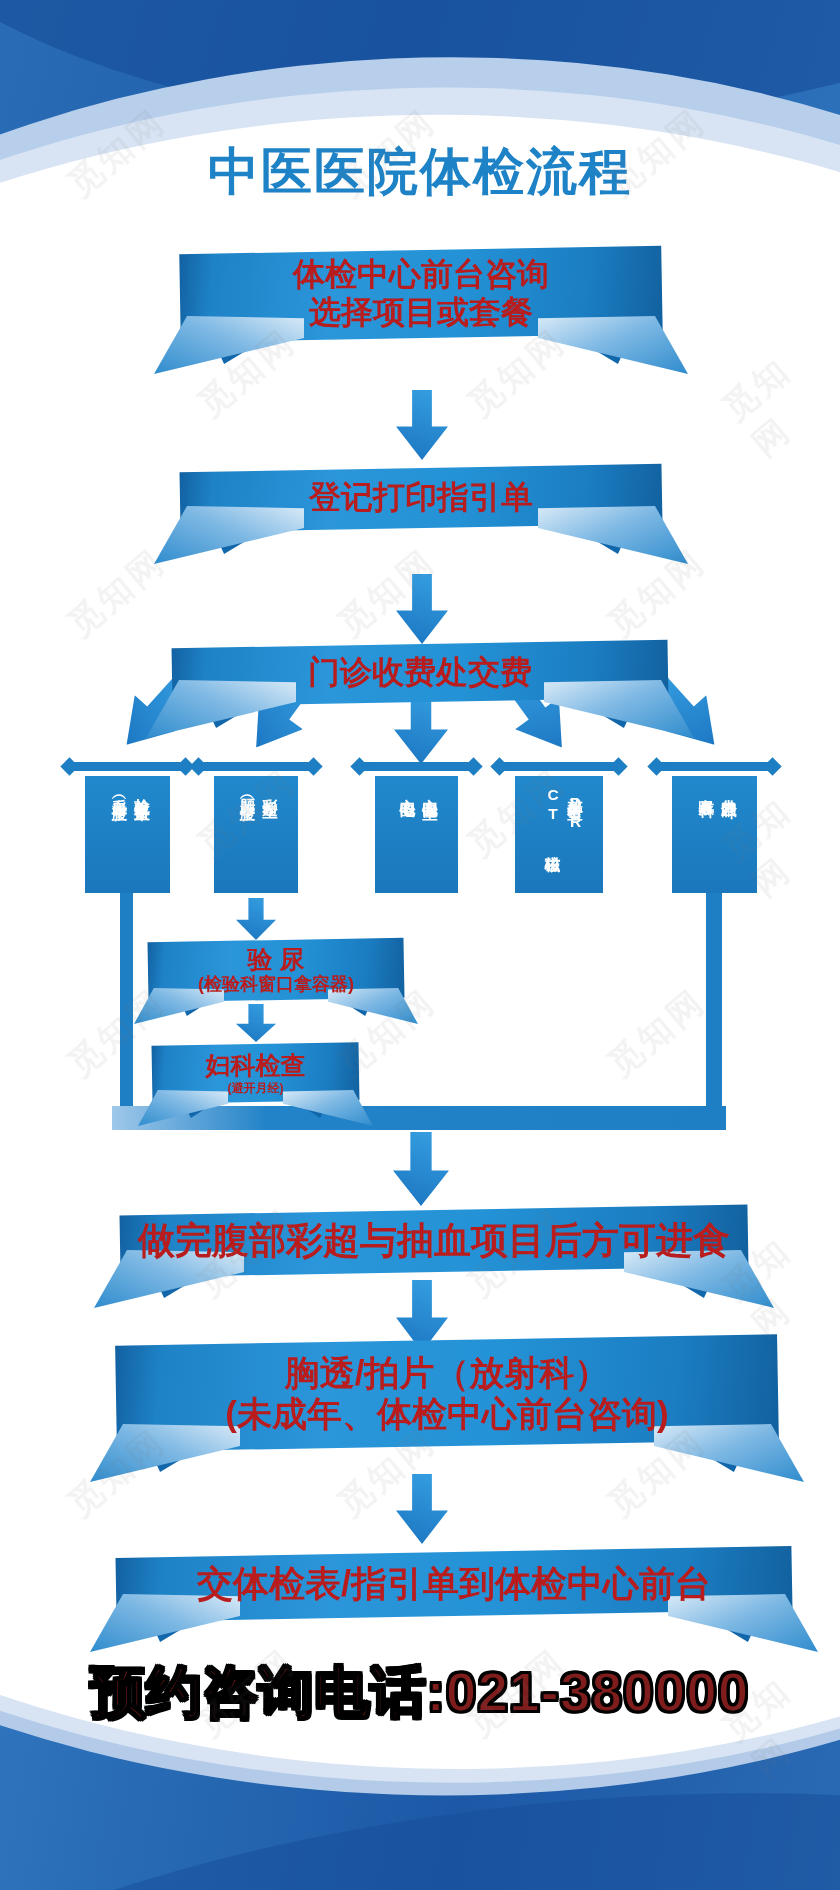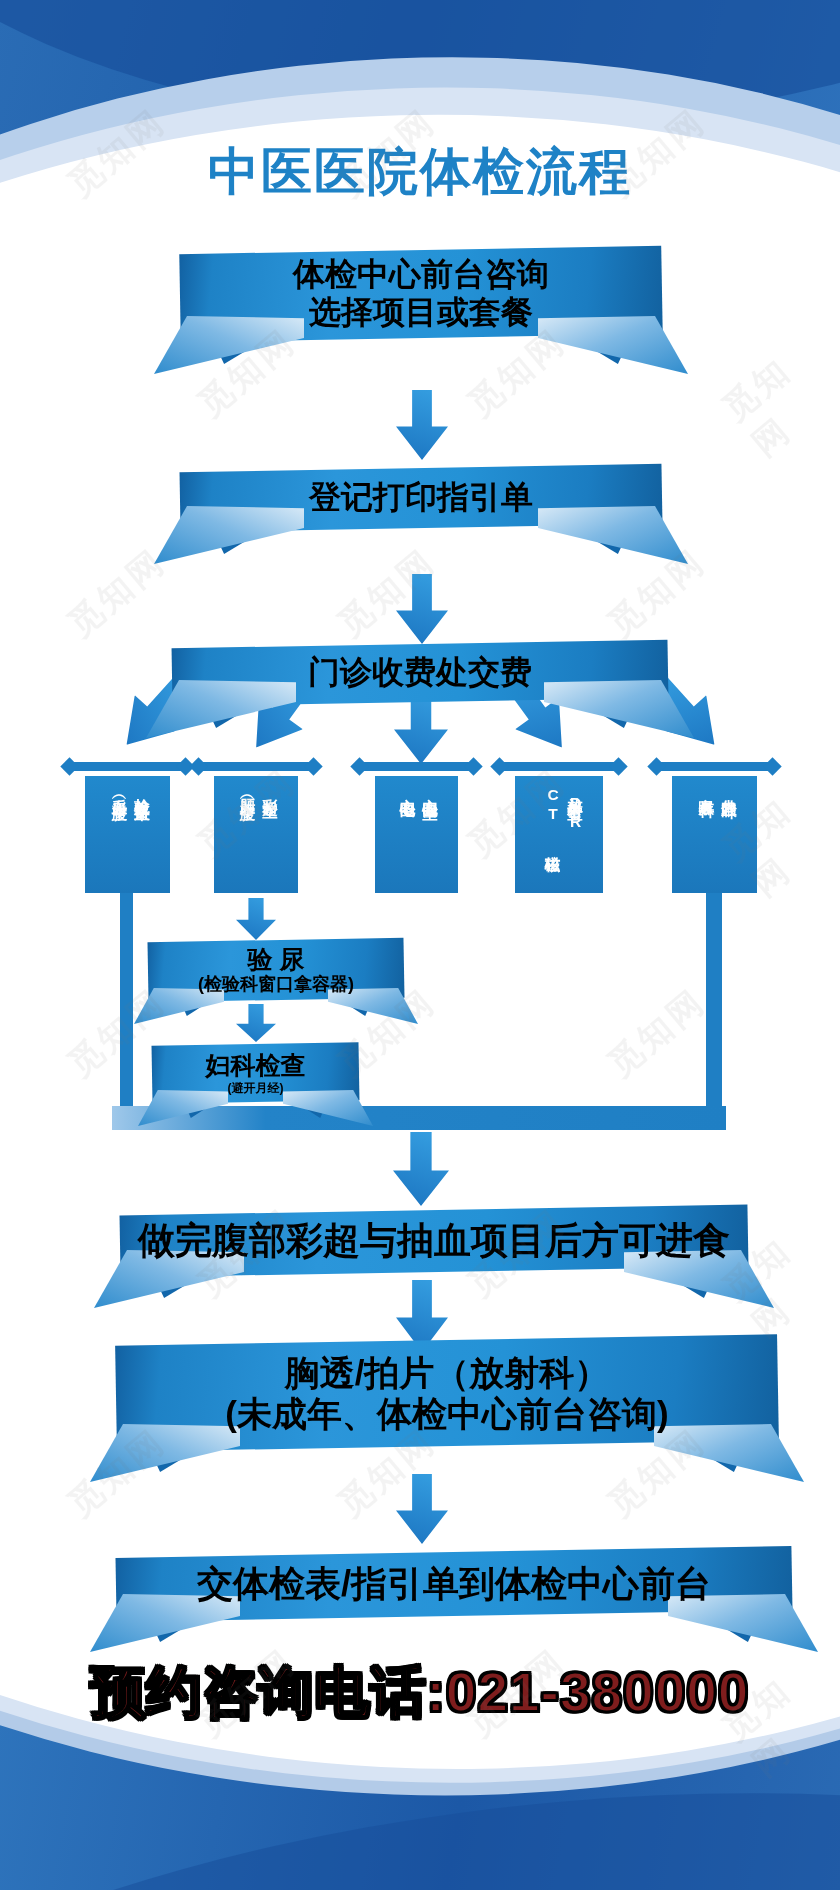--- a/index.html
+++ b/index.html
@@ -23,21 +23,21 @@
   .db-white{position:absolute;width:2100px;height:1500px;border-radius:50%;left:calc(50% - 1050px);top:-1412px;background:#ffffff;transform:rotate(3deg);}
   
   .wm{position:absolute;font-size:34px;font-weight:bold;color:#777;opacity:.08;transform:rotate(-40deg);pointer-events:none;z-index:40;letter-spacing:4px;}
   
   .title{position:absolute;left:0;right:0;top:138px;text-align:center;font-size:51px;font-weight:bold;color:#1e82c6;letter-spacing:2px;z-index:5;}
   
   .ribbon{position:absolute;z-index:4;}
   .ribbon .face{position:absolute;inset:0;transform:rotate(-1deg);
     background:linear-gradient(96deg,#1261a2 0%,#1e82c6 7%,#2b96da 32%,#2492d6 58%,#1b7dc2 84%,#12619f 100%);}
   .ribbon .txt{position:absolute;inset:0;display:flex;flex-direction:column;align-items:center;justify-content:center;
-    color:#000000;font-weight:bold;text-align:center;z-index:2;line-height:1.18;}
+    color:#b91c1c;font-weight:bold;text-align:center;z-index:2;line-height:1.18;}
   .wing{position:absolute;bottom:-36px;width:150px;height:58px;z-index:1;}
   .wing.l{left:-26px;background:linear-gradient(205deg,#d9eaf7 0%,#7fb9e4 45%,#2f8ccd 100%);
     clip-path:polygon(100% 4%,22% 0,0 100%,100% 38%);}
   .wing.r{right:-26px;background:linear-gradient(155deg,#d9eaf7 0%,#7fb9e4 45%,#2f8ccd 100%);
     clip-path:polygon(0 4%,78% 0,100% 100%,0 38%);}
   .notch{position:absolute;bottom:-26px;width:64px;height:30px;background:#1267ab;z-index:0;}
   .notch.l{left:30px;clip-path:polygon(0 0,100% 0,22% 100%);}
   .notch.r{right:30px;clip-path:polygon(0 0,100% 0,78% 100%);}
   .ribbon.small .wing{width:90px;height:36px;bottom:-24px;}
   .ribbon.small .wing.l{left:-14px;}

